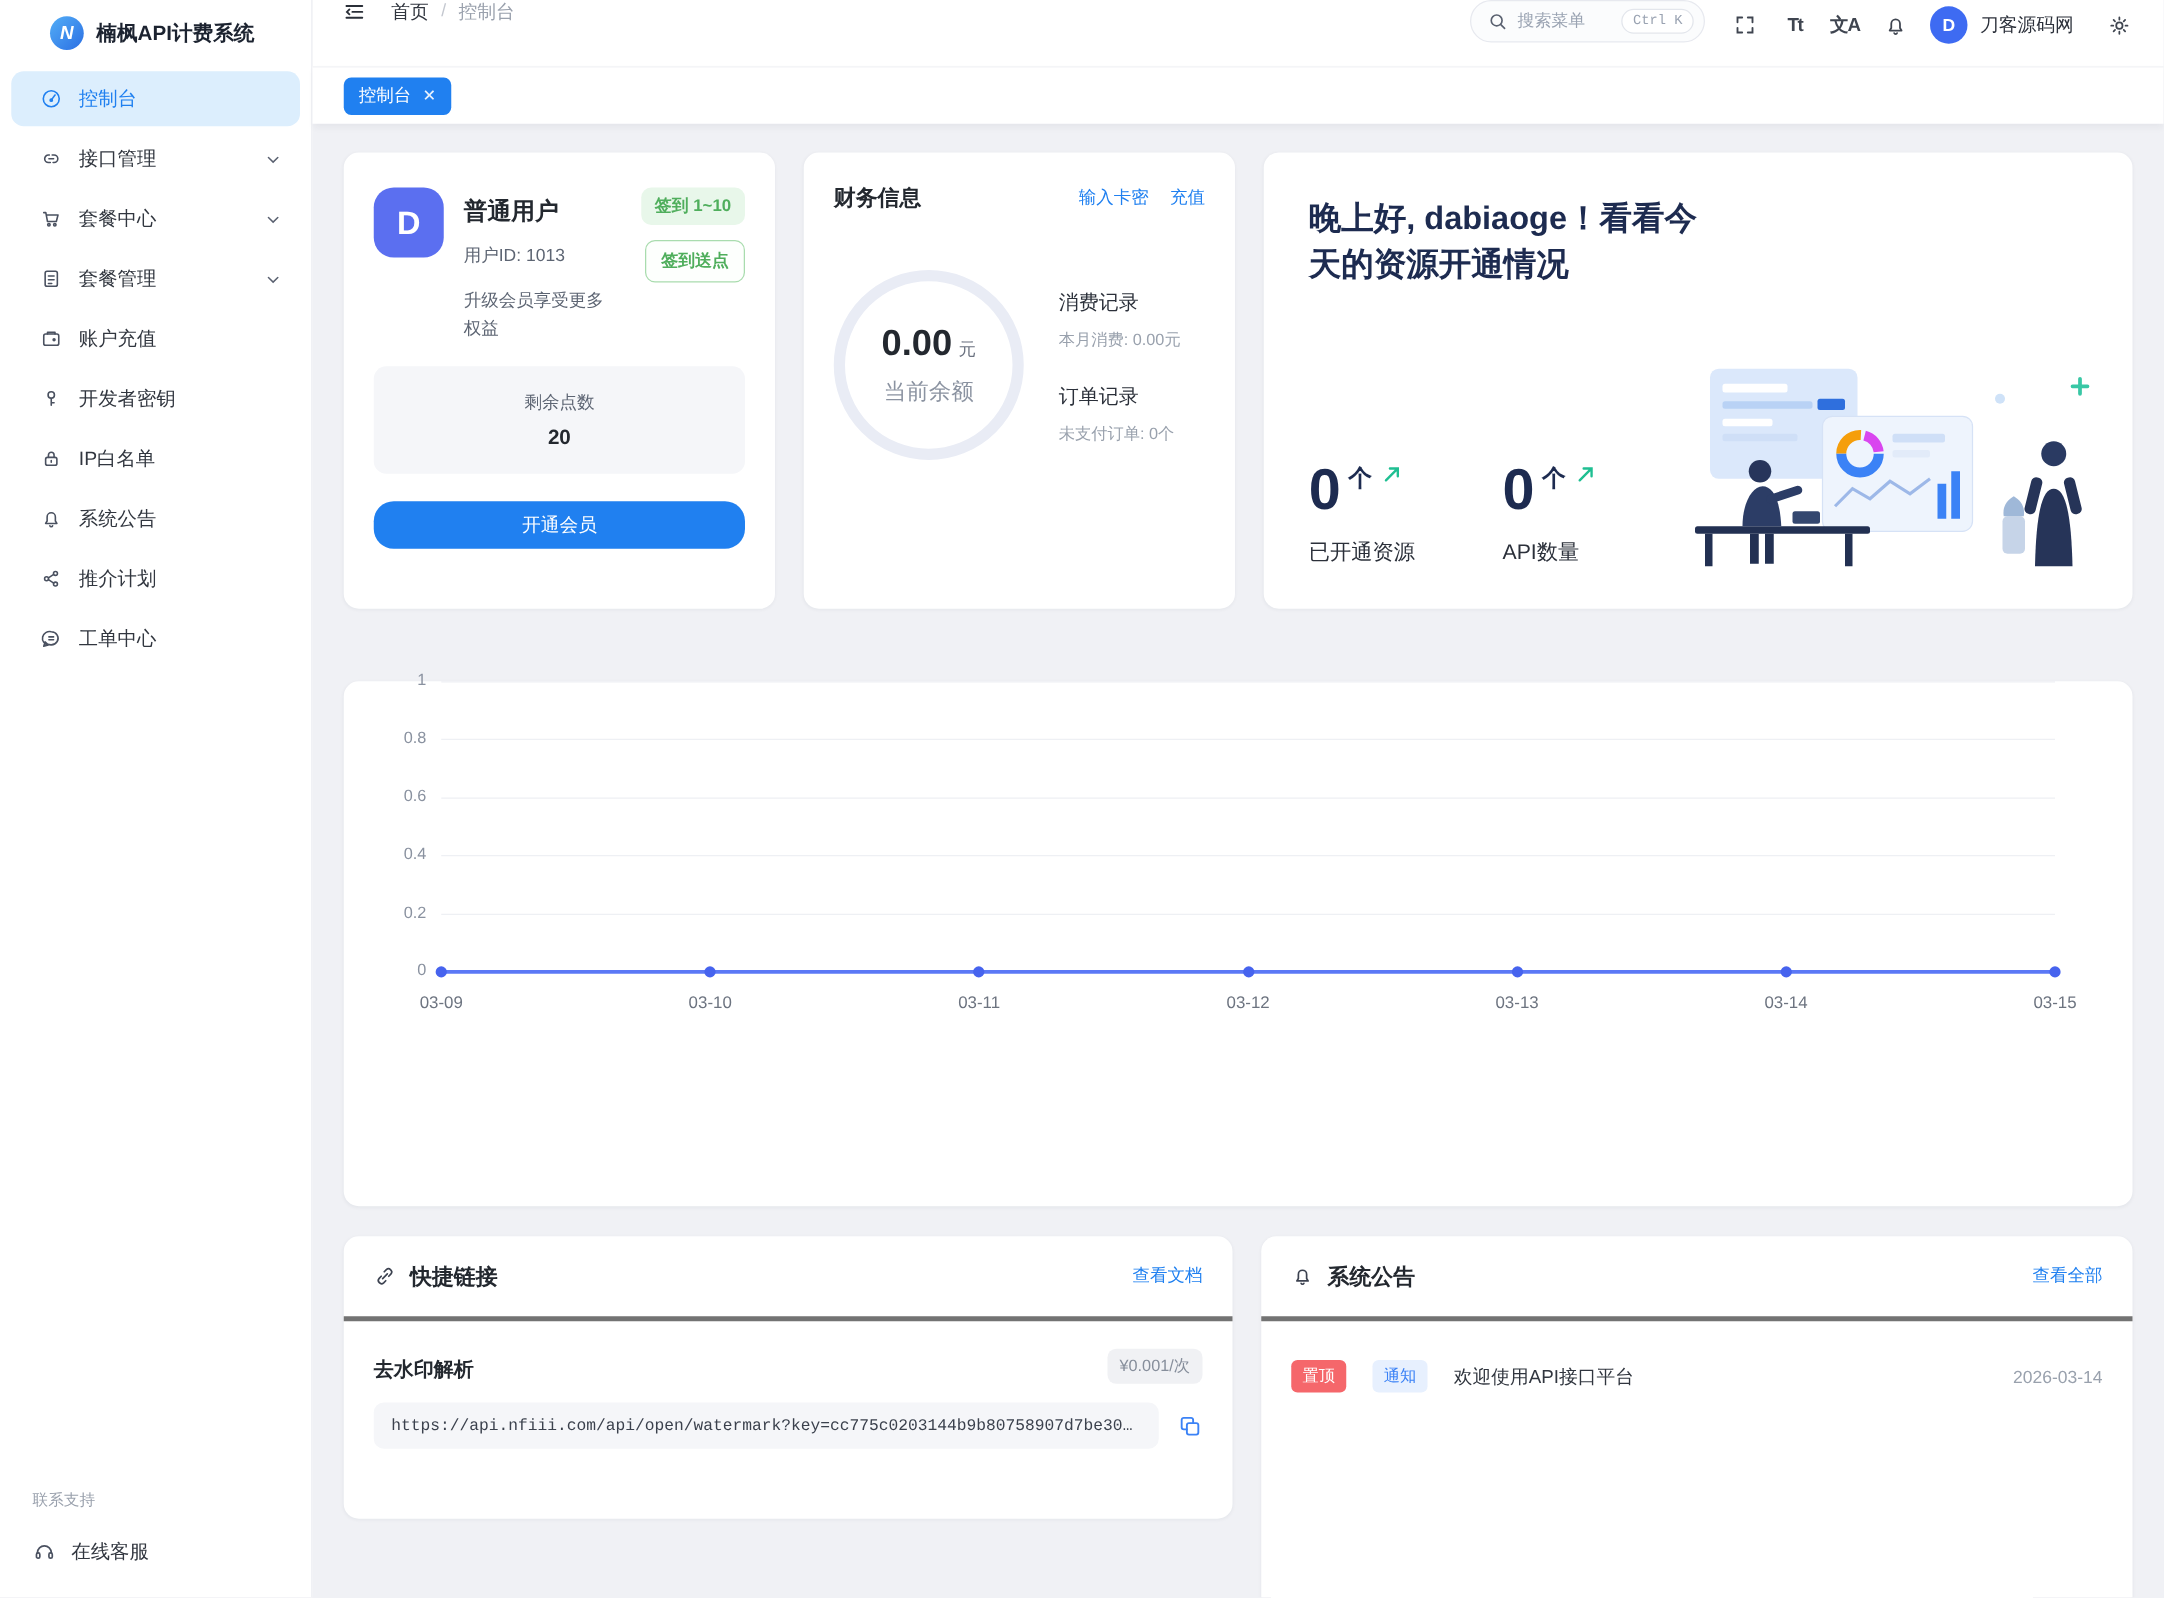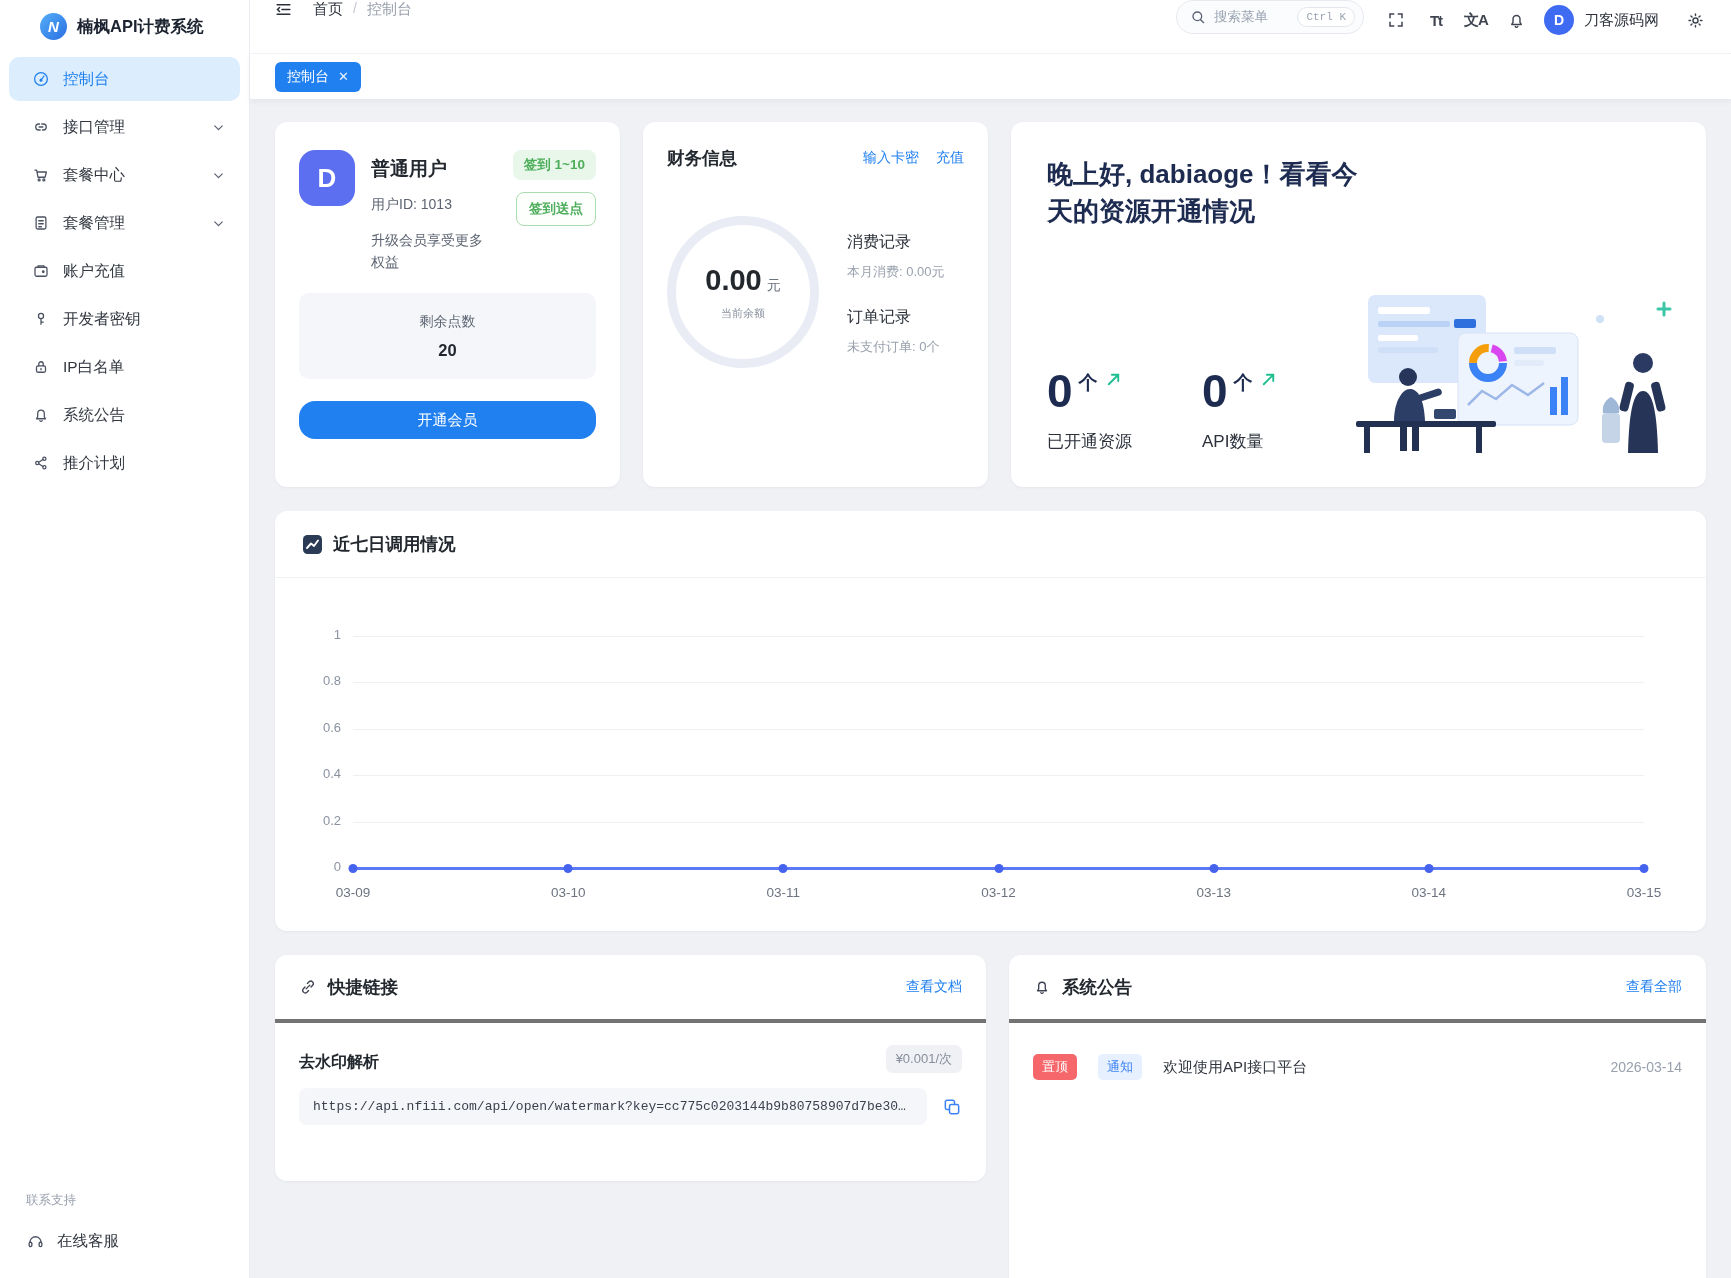--- a/index.html
+++ b/index.html
@@ -71,21 +71,21 @@
   .fin-card { width:345px; height:365px; padding:24px; }
   .fin-head { display:flex; align-items:center; }
   .card-title { font-size:17.5px; font-weight:bold; color:#23282f; }
   .fin-links { margin-left:auto; display:flex; gap:17px; }
   .link-blue { color:#2080f0; font-size:14px; cursor:pointer; text-decoration:none; }
   .fin-body { display:flex; margin-top:46px; }
   .balance-circle { width:152px; height:152px; border-radius:50%; border:9px solid #e9ecf5; display:flex; flex-direction:column; align-items:center; justify-content:center; gap:9px; flex-shrink:0; }
   .bal-row { display:flex; align-items:baseline; gap:5px; }
   .bal-num { font-size:29px; font-weight:bold; color:#23282f; }
   .bal-unit { font-size:14px; color:#6b7280; }
-  .bal-label { font-size:11px; color:#8b93a1; }
+  .bal-label { font-size:18px; color:#8b93a1; }
   .fin-stats { margin-left:28px; margin-top:16px; }
   .fs-title { font-size:16px; color:#2b303a; }
   .fs-sub { font-size:13px; color:#99a1ad; margin-top:10px; }
   .fs-gap { height:26px; }
 
   
   .greet-card { flex:1; height:365px; padding:34px 30px 16px 36px; position:relative; overflow:hidden; }
   .greet-title { font-size:26px; font-weight:bold; color:#1d2b50; line-height:1.42; width:330px; }
   .greet-stats { position:absolute; left:36px; bottom:34px; display:flex; gap:70px; }
   .stat-vrow { display:flex; align-items:flex-start; gap:6px; }
@@ -232,20 +232,29 @@
         <div class="nav-item">
           <span class="nav-icon">
             <svg width="18" height="18" viewBox="0 0 24 24" fill="none" stroke="currentColor" stroke-width="1.7" stroke-linecap="round" stroke-linejoin="round">
               <circle cx="7" cy="12" r="2.1"></circle>
               <circle cx="16.5" cy="6.3" r="2.1"></circle>
               <circle cx="16.5" cy="17.7" r="2.1"></circle>
               <path d="m9 11 5.6-3.6M9 13l5.6 3.6"></path>
             </svg>
           </span>
           <span class="nav-label">推介计划</span>
+        </div>
+        <div class="nav-item">
+          <span class="nav-icon">
+            <svg width="18" height="18" viewBox="0 0 24 24" fill="none" stroke="currentColor" stroke-width="1.7" stroke-linecap="round" stroke-linejoin="round">
+              <path d="M12 4.5a7.5 7 0 1 1-6.5 10.8L4 20l4.8-1.3A7.5 7 0 0 1 12 4.5z"></path>
+              <path d="M9.5 10h5M9.5 13h5"></path>
+            </svg>
+          </span>
+          <span class="nav-label">工单中心</span>
         </div>
       </nav>
     <div class="sidebar-footer">
       <div class="contact-label">联系支持</div>
       <div class="support-item">
         <span class="nav-icon">
           <svg width="19" height="19" viewBox="0 0 24 24" fill="none" stroke="currentColor" stroke-width="1.7" stroke-linecap="round">
               <path d="M5 13a7 7 0 0 1 14 0"></path>
               <rect x="4" y="13" width="3.4" height="5.4" rx="1.6"></rect>
               <rect x="16.6" y="13" width="3.4" height="5.4" rx="1.6"></rect>
@@ -423,29 +432,20 @@
             <rect x="300" y="96" width="9" height="30" rx="4" fill="#263458" transform="rotate(-14 309 96)"></rect>
             <rect x="252" y="128" width="18" height="30" rx="4" fill="#c6d4e8"></rect>
             <path d="M261 112c-7 4-9 10-8 16h16c1-6-1-12-8-16z" fill="#9fb8d8"></path>
             <path d="M308 24h12M314 18v12" stroke="#39c7a5" stroke-width="3" stroke-linecap="round"></path>
             <circle cx="250" cy="34" r="4" fill="#cfe2f8"></circle>
           </svg>
         </section>
       </div>
 
       <section class="card chart-card">
-        <div class="chart-head">
-          <span class="panel-icon">
-            <svg width="19" height="19" viewBox="0 0 19 19">
-                <rect width="19" height="19" rx="4.5" fill="#2b3a55"></rect>
-                <polyline points="4,13 8,8.5 11,11 15,5.5" fill="none" stroke="#fff" stroke-width="1.9" stroke-linecap="round" stroke-linejoin="round"></polyline>
-              </svg>
-          </span>
-          <span class="card-title">近七日调用情况</span>
-        </div>
         <div id="chart-plot">
             <div class="ytick" style="top: 223px;">0</div>
             <div class="gridline" style="top: 185.6px;"></div>
             <div class="ytick" style="top: 176.6px;">0.2</div>
             <div class="gridline" style="top: 139.2px;"></div>
             <div class="ytick" style="top: 130.2px;">0.4</div>
             <div class="gridline" style="top: 92.8px;"></div>
             <div class="ytick" style="top: 83.8px;">0.6</div>
             <div class="gridline" style="top: 46.4px;"></div>
             <div class="ytick" style="top: 37.4px;">0.8</div>

